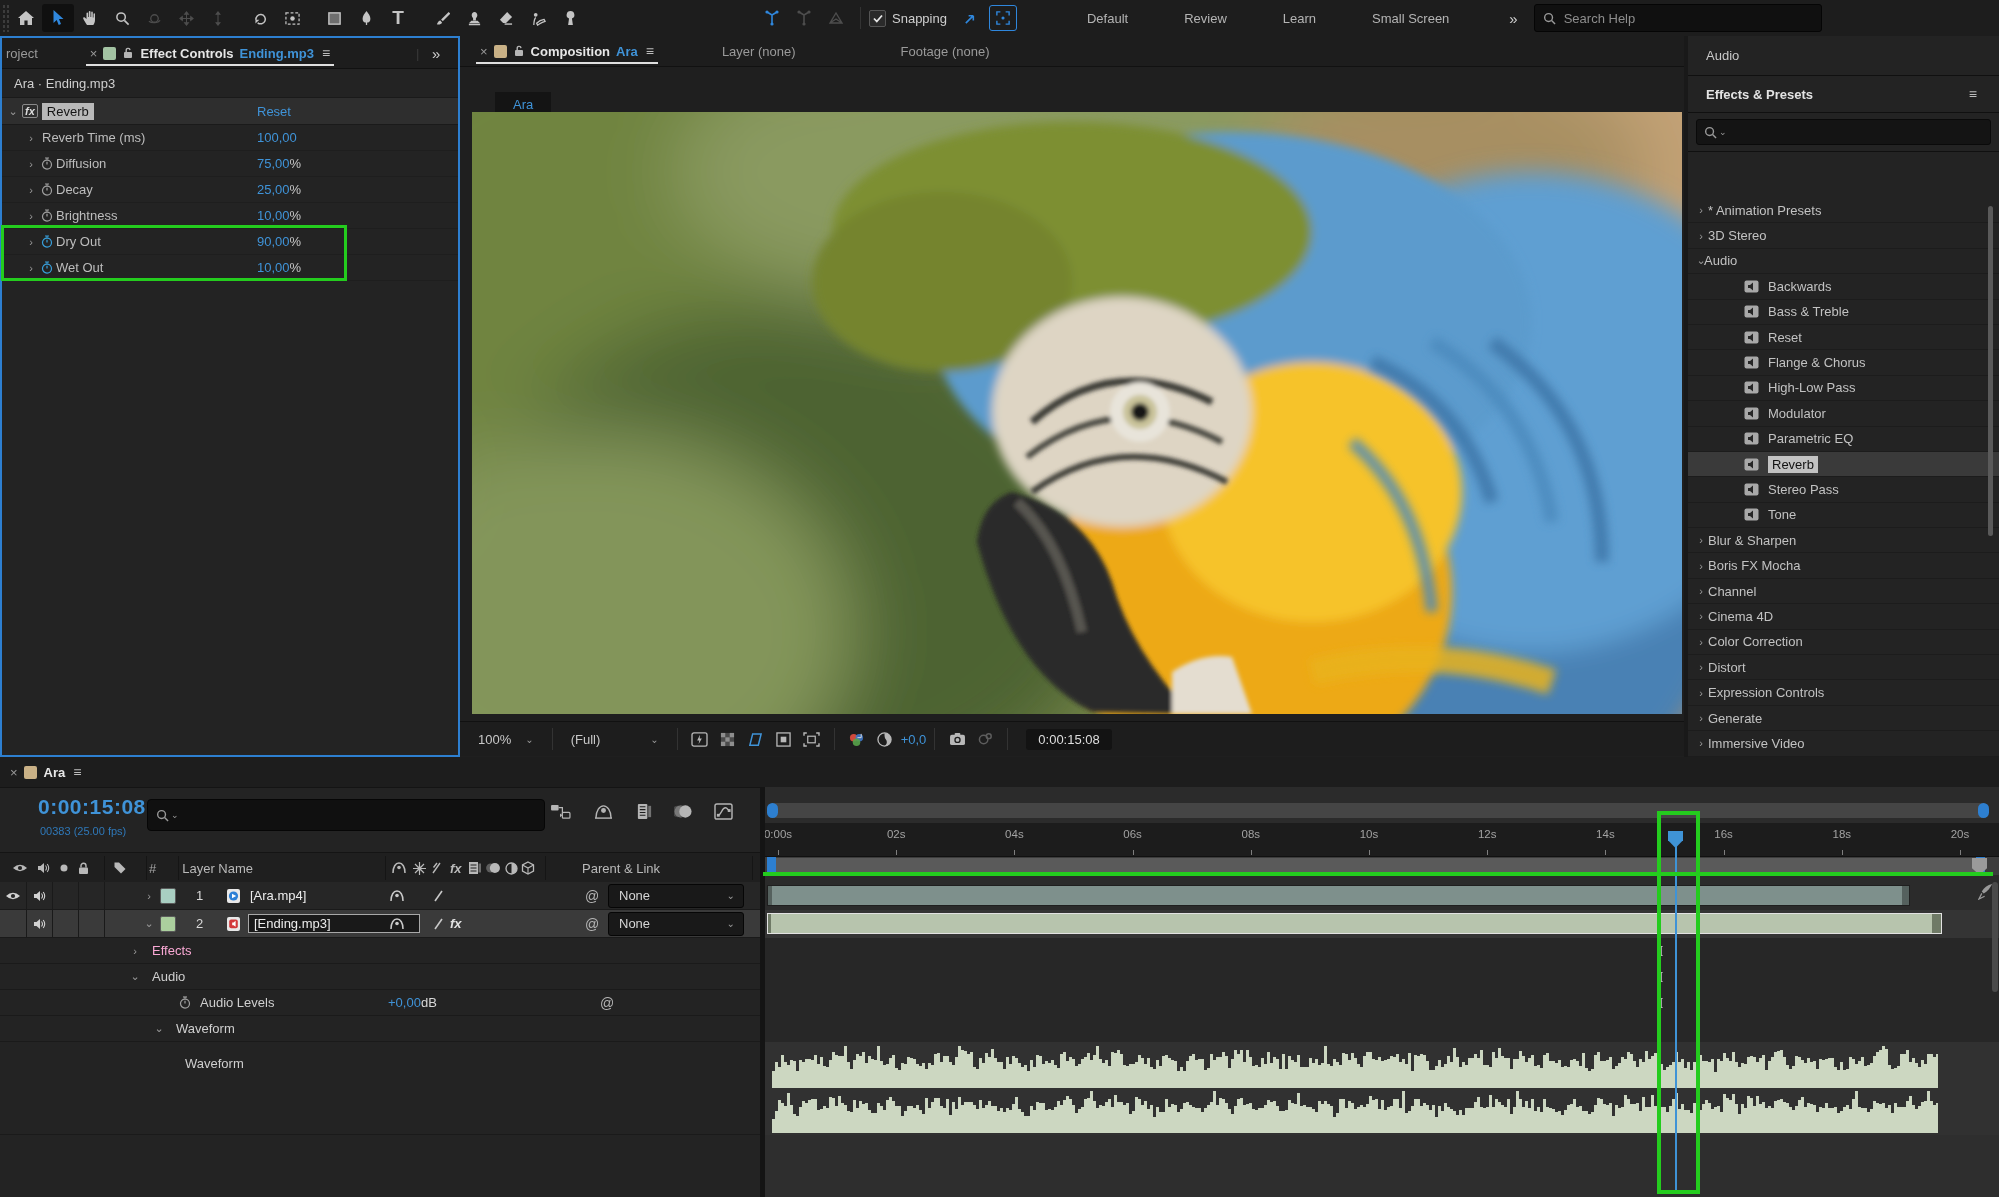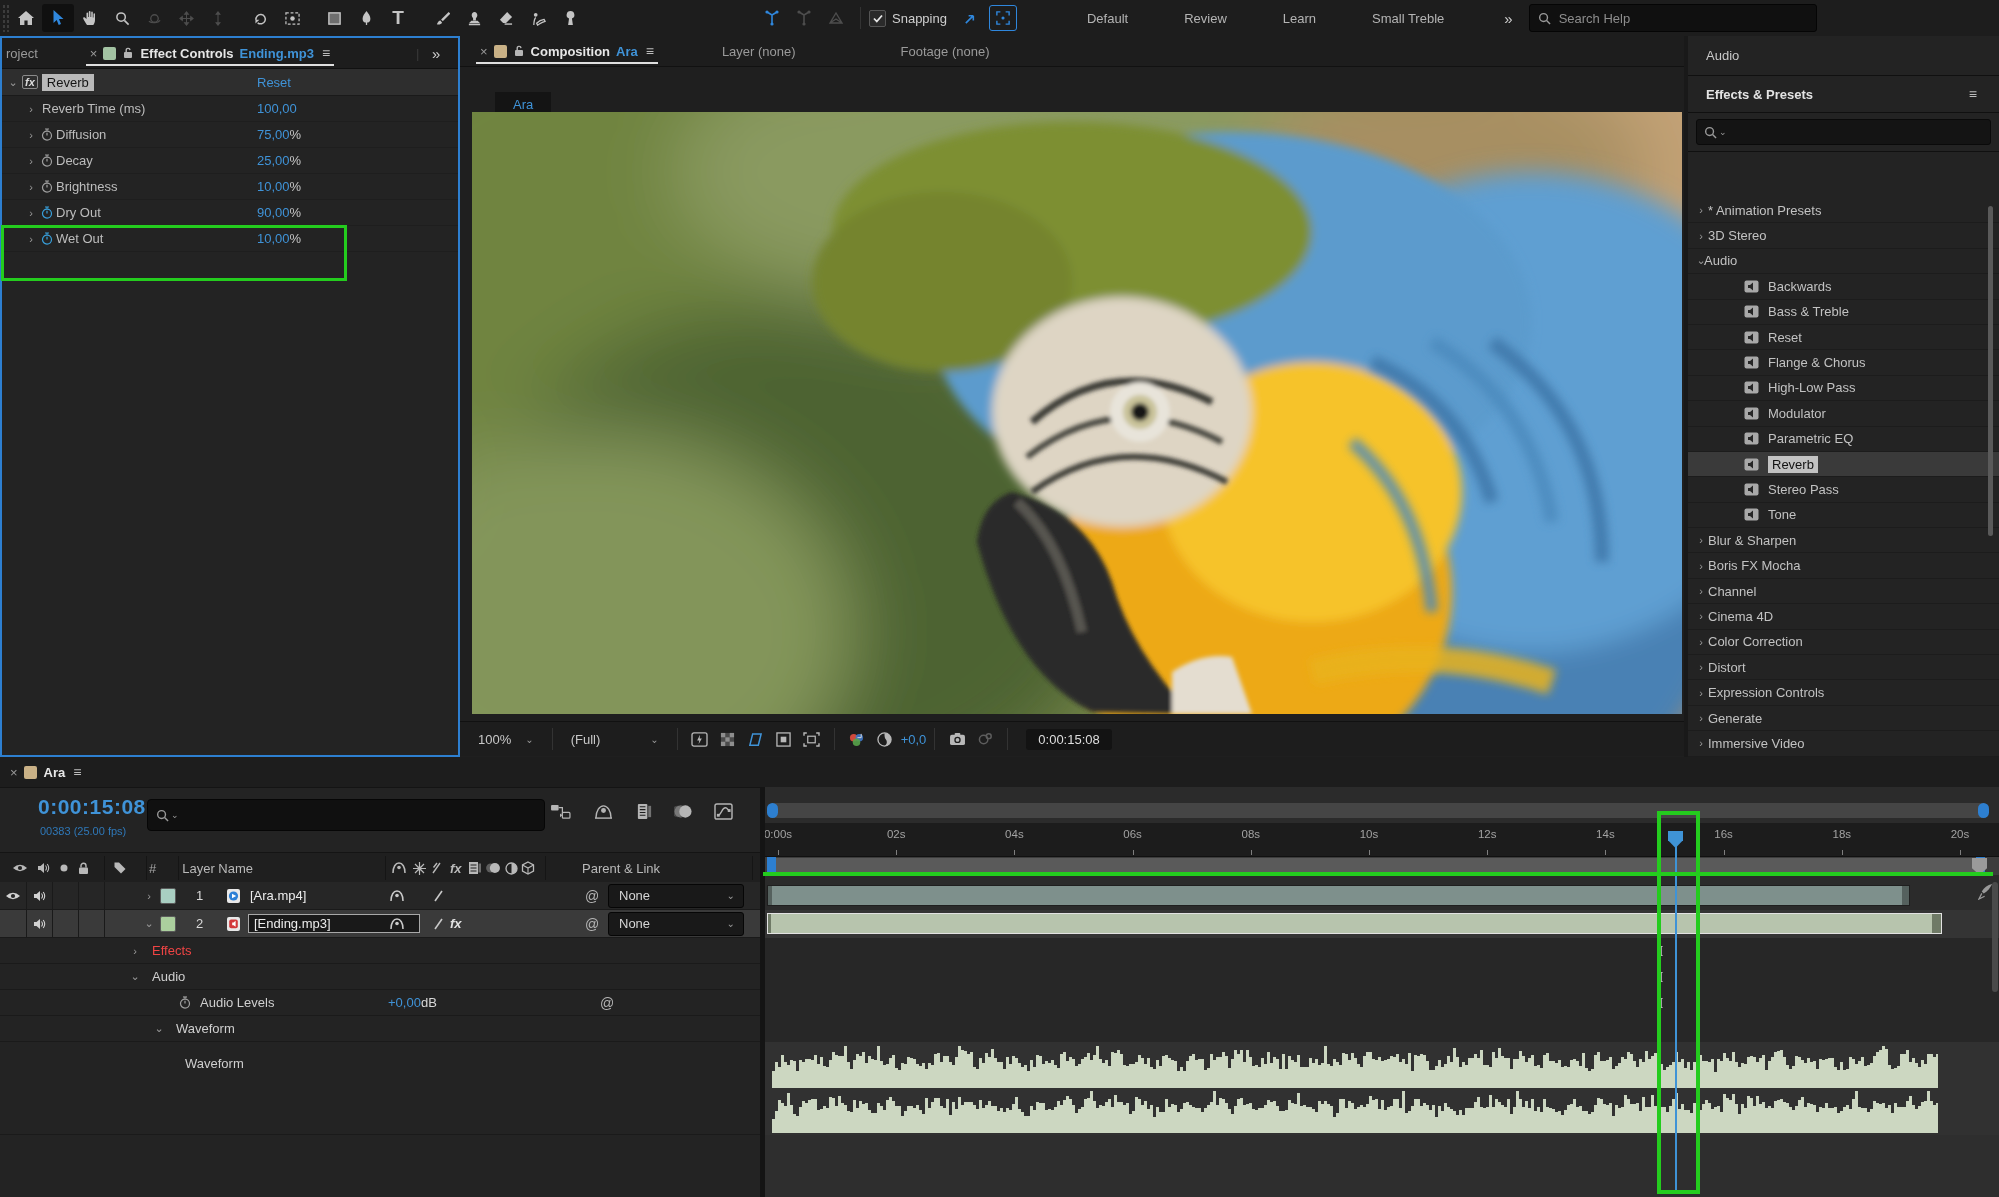--- a/index.html
+++ b/index.html
@@ -263,21 +263,21 @@
   <div class="snapicon boxed" style="margin-left:4px;">
     <svg viewBox="0 0 16 16" width="14" height="14">
         <path d="M1 5V1h4M11 1h4v4M15 11v4h-4M5 15H1v-4" stroke="currentColor" stroke-width="1.6" fill="none"></path>
         <circle cx="8" cy="8" r="1.8" fill="currentColor"></circle>
       </svg>
     </div>
   <div class="workspaces">
     <span>Default</span>
     <span>Review</span>
     <span>Learn</span>
-    <span>Small Treble</span>
+    <span>Small Screen</span>
   </div>
   <div class="chev2">»</div>
   <div class="helpsearch">
     <svg viewBox="0 0 14 14" width="13" height="13">
         <circle cx="6" cy="6" r="4.2" fill="none" stroke="#9a9a9a" stroke-width="1.5"></circle>
         <path d="M9.2 9.2 13 13" stroke="#9a9a9a" stroke-width="1.5"></path>
       </svg>
     <span>Search Help</span>
   </div>
 </div>
@@ -293,20 +293,21 @@
           <path d="M3.2 5V3.4A1.9 1.9 0 0 1 7 3.1" fill="none" stroke="#b5b5b5" stroke-width="1.4"></path>
         </svg>
       <span style="color:#e6e6e6;font-weight:bold;">Effect Controls</span>
       <span style="color:#3f93d8;font-weight:bold;margin-left:6px;">Ending.mp3</span>
       <span class="menu-ic">≡</span>
       <span class="underline"></span>
     </div>
     <span style="position:absolute;left:414px;color:#3a3a3a;">|</span>
     <span style="position:absolute;left:430px;font-size:15px;color:#cfcfcf;">»</span>
   </div>
+  <div class="ec-src">Ara · Ending.mp3</div>
   <div class="ec-hdr">
     <span class="twirl" style="margin-left:4px;">⌄</span>
     <span class="fxbadge">fx</span>
     <span class="namechip">Reverb</span>
     <span class="ec-reset">Reset</span>
   </div>
   <div id="ec-params">
       <div class="ec-row">
         <span class="twirl">›</span>
         <span style="width:4px"></span>
@@ -911,21 +912,21 @@
       <span style="position:absolute;left:450px;font-style:italic;font-weight:bold;color:#e2e2e2;">fx</span>
       <span class="at">@</span>
       <span class="pwrap">
         <span class="lbl">None</span>
         <span class="ddchev">⌄</span>
       </span>
     </div>
 
     <div class="tl-row" style="top:151px;height:26px;">
       <span class="twirl" style="position:absolute;left:128px;">›</span>
-      <span style="position:absolute;left:152px;color:#ef4444;">Effects</span>
+      <span style="position:absolute;left:152px;color:#f9a8d4;">Effects</span>
     </div>
     <div class="tl-row" style="top:177px;height:26px;">
       <span class="twirl" style="position:absolute;left:128px;">⌄</span>
       <span style="position:absolute;left:152px;color:#cfcfcf;">Audio</span>
     </div>
     <div class="tl-row" style="top:203px;height:26px;">
       <span class="sw" style="position:absolute;left:176px;">
         <svg viewBox="0 0 12 13" width="12" height="13">
             <path d="M4 1h4" stroke="currentColor" stroke-width="1.2"></path>
             <path d="M6 1v1.8" stroke="currentColor" stroke-width="1.2"></path>

